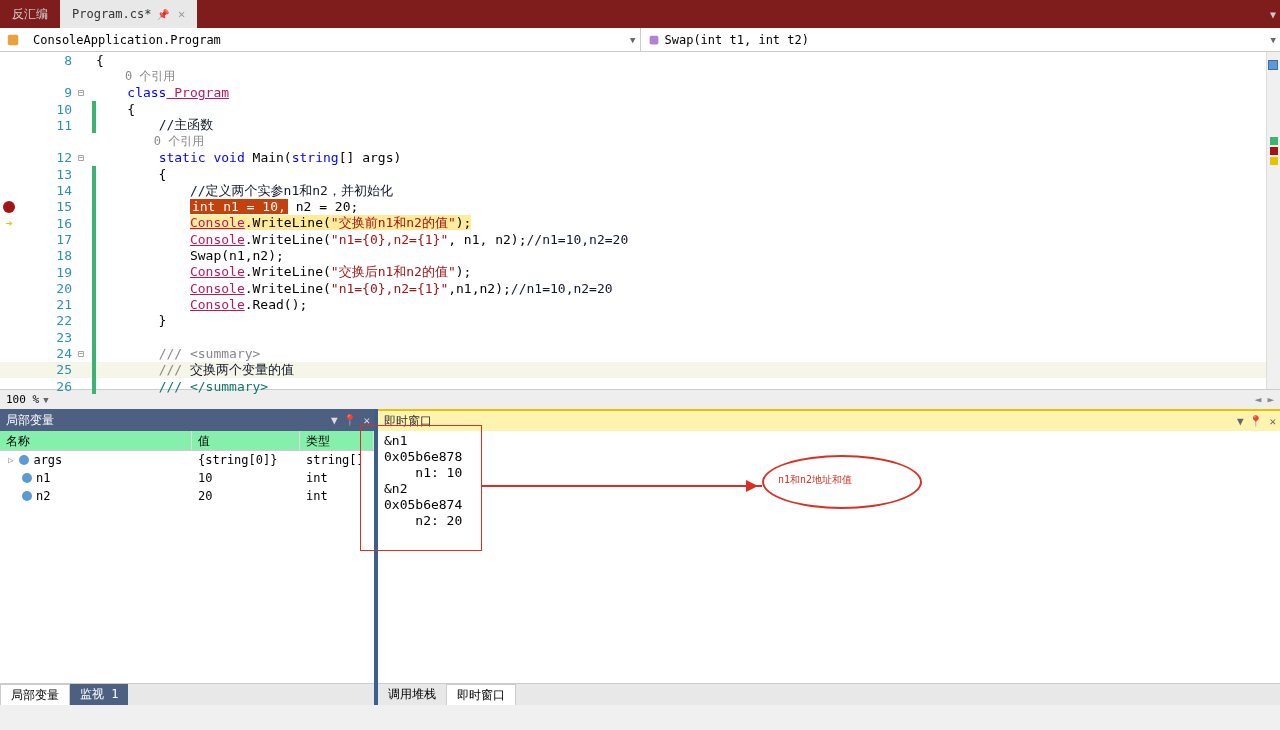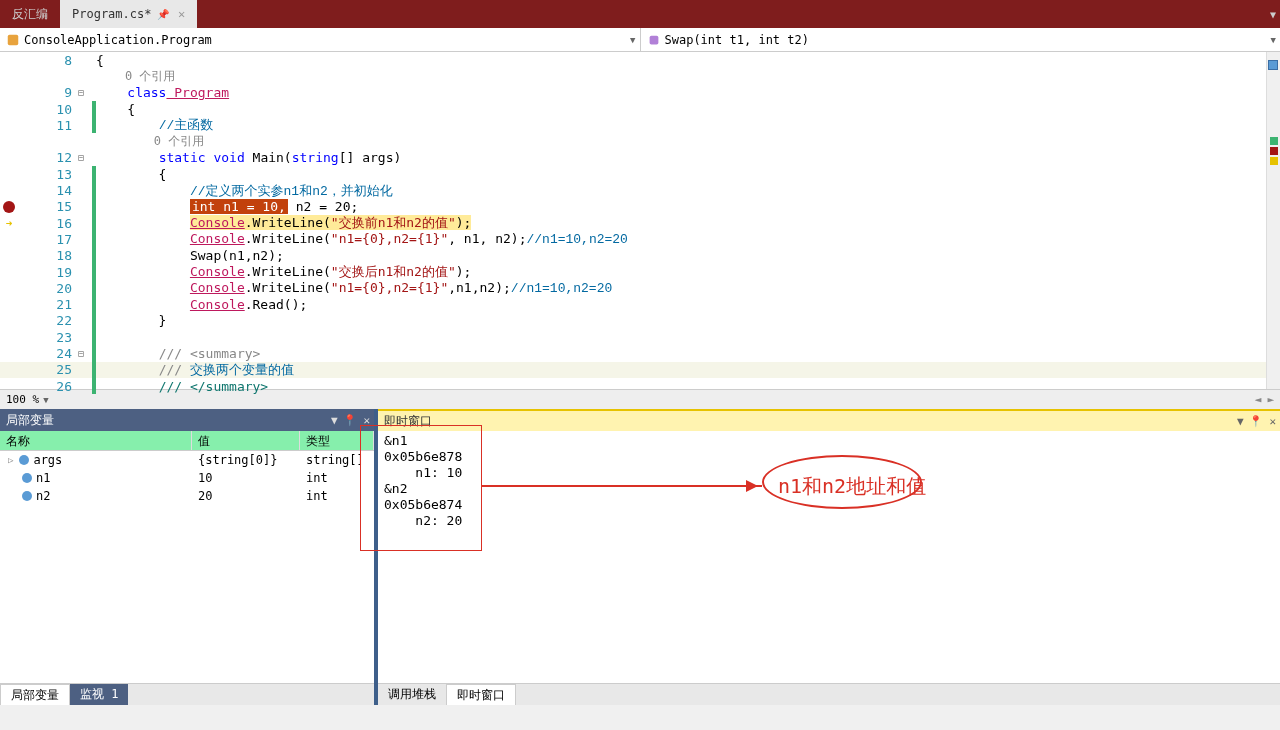--- a/index.html
+++ b/index.html
@@ -8,35 +8,35 @@
 .tab-bar { background: #7f1d1d; height: 28px; display: flex; align-items: center; position: relative; }
 .tab { padding: 0 12px; height: 28px; display: flex; align-items: center; font-size: 12px; cursor: pointer; }
 .tab-inactive { color: #ccc; }
 .tab-active { background: #e8e8e8; color: #333; position: relative; }
 .tab-close { margin-left: 8px; color: #999; }
 .tab-pin { margin-left: 6px; color: #999; font-size: 10px; }
 .tab-dropdown { position: absolute; right: 4px; color: #ccc; font-size: 10px; }
 
 .nav-bar { height: 24px; display: flex; border-bottom: 1px solid #ccc; background: #fff; }
 .nav-left, .nav-right { flex: 1; display: flex; align-items: center; padding: 0 6px; font-size: 12px; position: relative; }
-.nav-left { border-right: 1px solid #ccc; }
+.nav-left { border-right: 1px solid #ccc; gap: 9px; }
 .nav-icon { width: 14px; height: 14px; margin-right: 4px; }
 .nav-dd { position: absolute; right: 4px; color: #666; font-size: 9px; }
 
 .editor-area { height: 337px; display: flex; background: #fff; position: relative; }
 .line { height: 16.3px; display: flex; align-items: center; font-family: Consolas, monospace; font-size: 13px; }
 .ln { width: 60px; text-align: right; padding-right: 6px; color: #2b91af; font-family: Consolas, monospace; font-size: 13px; }
 .marker-col { width: 18px; display: flex; justify-content: center; align-items: center; }
 .green-bar { width: 4px; background: #3cb371; height: 16.3px; margin-left: 2px; }
 .fold { width: 12px; color: #888; font-size: 10px; cursor: pointer; }
 .code { font-family: Consolas, monospace; font-size: 13px; white-space: pre; flex: 1; }
 .kw { color: #0000ff; }
 .type { color: #be185d; text-decoration: underline; }
 .str { color: #a31515; }
-.cmt { color: #0369a1; font-family: Liberation Mono, monospace; }
+.cmt { color: #0f172a; }
 .ref { color: #888; font-size: 12px; }
 .hl-brown { background: #c2410c; color: #fff; padding: 0 2px; }
 .hl-yellow { background: #ffeb99; }
 .breakpoint { width: 12px; height: 12px; background: #a31515; border-radius: 50%; }
 .arrow-yellow { color: #e6c200; font-size: 11px; }
 .current-line { background: #f5f5e8; }
 .editor-right-track { position: absolute; right: 0; top: 0; width: 14px; height: 100%; background: #f0f0f0; border-left: 1px solid #ddd; }
 .track-mark { position: absolute; right: 2px; width: 8px; height: 8px; }
 
 .zoom-bar { height: 20px; background: #eee; border-top: 1px solid #ccc; display: flex; align-items: center; padding: 0 6px; font-size: 11px; }
@@ -61,21 +61,21 @@
 .lr2 { width: 108px; padding-left: 6px; } .lr3 { flex: 1; padding-left: 6px; }
 .var-icon { width: 10px; height: 10px; background: #5a9bd5; border-radius: 50%; display: inline-block; }
 .expand { color: #888; font-size: 9px; margin-left: -14px; margin-right: 2px; cursor: pointer; }
 
 .immediate-body { background: #fff; flex: 1; font-family: Consolas, monospace; font-size: 13px; padding: 2px 6px; position: relative; }
 .imm-line { height: 16px; white-space: pre; }
 .red-box { position: absolute; border: 1px solid #d93025; }
 .red-ellipse { position: absolute; border: 2px solid #d93025; border-radius: 50%; }
 .red-arrow { position: absolute; height: 2px; background: #d93025; }
 .red-arrow::after { content: ''; position: absolute; right: -2px; top: -5px; border: 6px solid transparent; border-left: 12px solid #d93025; }
-.annotation { position: absolute; color: #d93025; font-size: 20px; }
+.annotation { position: absolute; color: #d93025; font-size: 10px; }
 
 .bottom-tabs { height: 22px; background: #e8e8e8; display: flex; font-size: 12px; border-top: 1px solid #ccc; }
 .btab { padding: 2px 10px; cursor: pointer; }
 .btab-active { background: #4d6082; color: #fff; }
 .btab-i { background: #fff; border: 1px solid #ccc; border-bottom: none; }
 </style>
 </head>
 <body>
 
 <div class="tab-bar">

